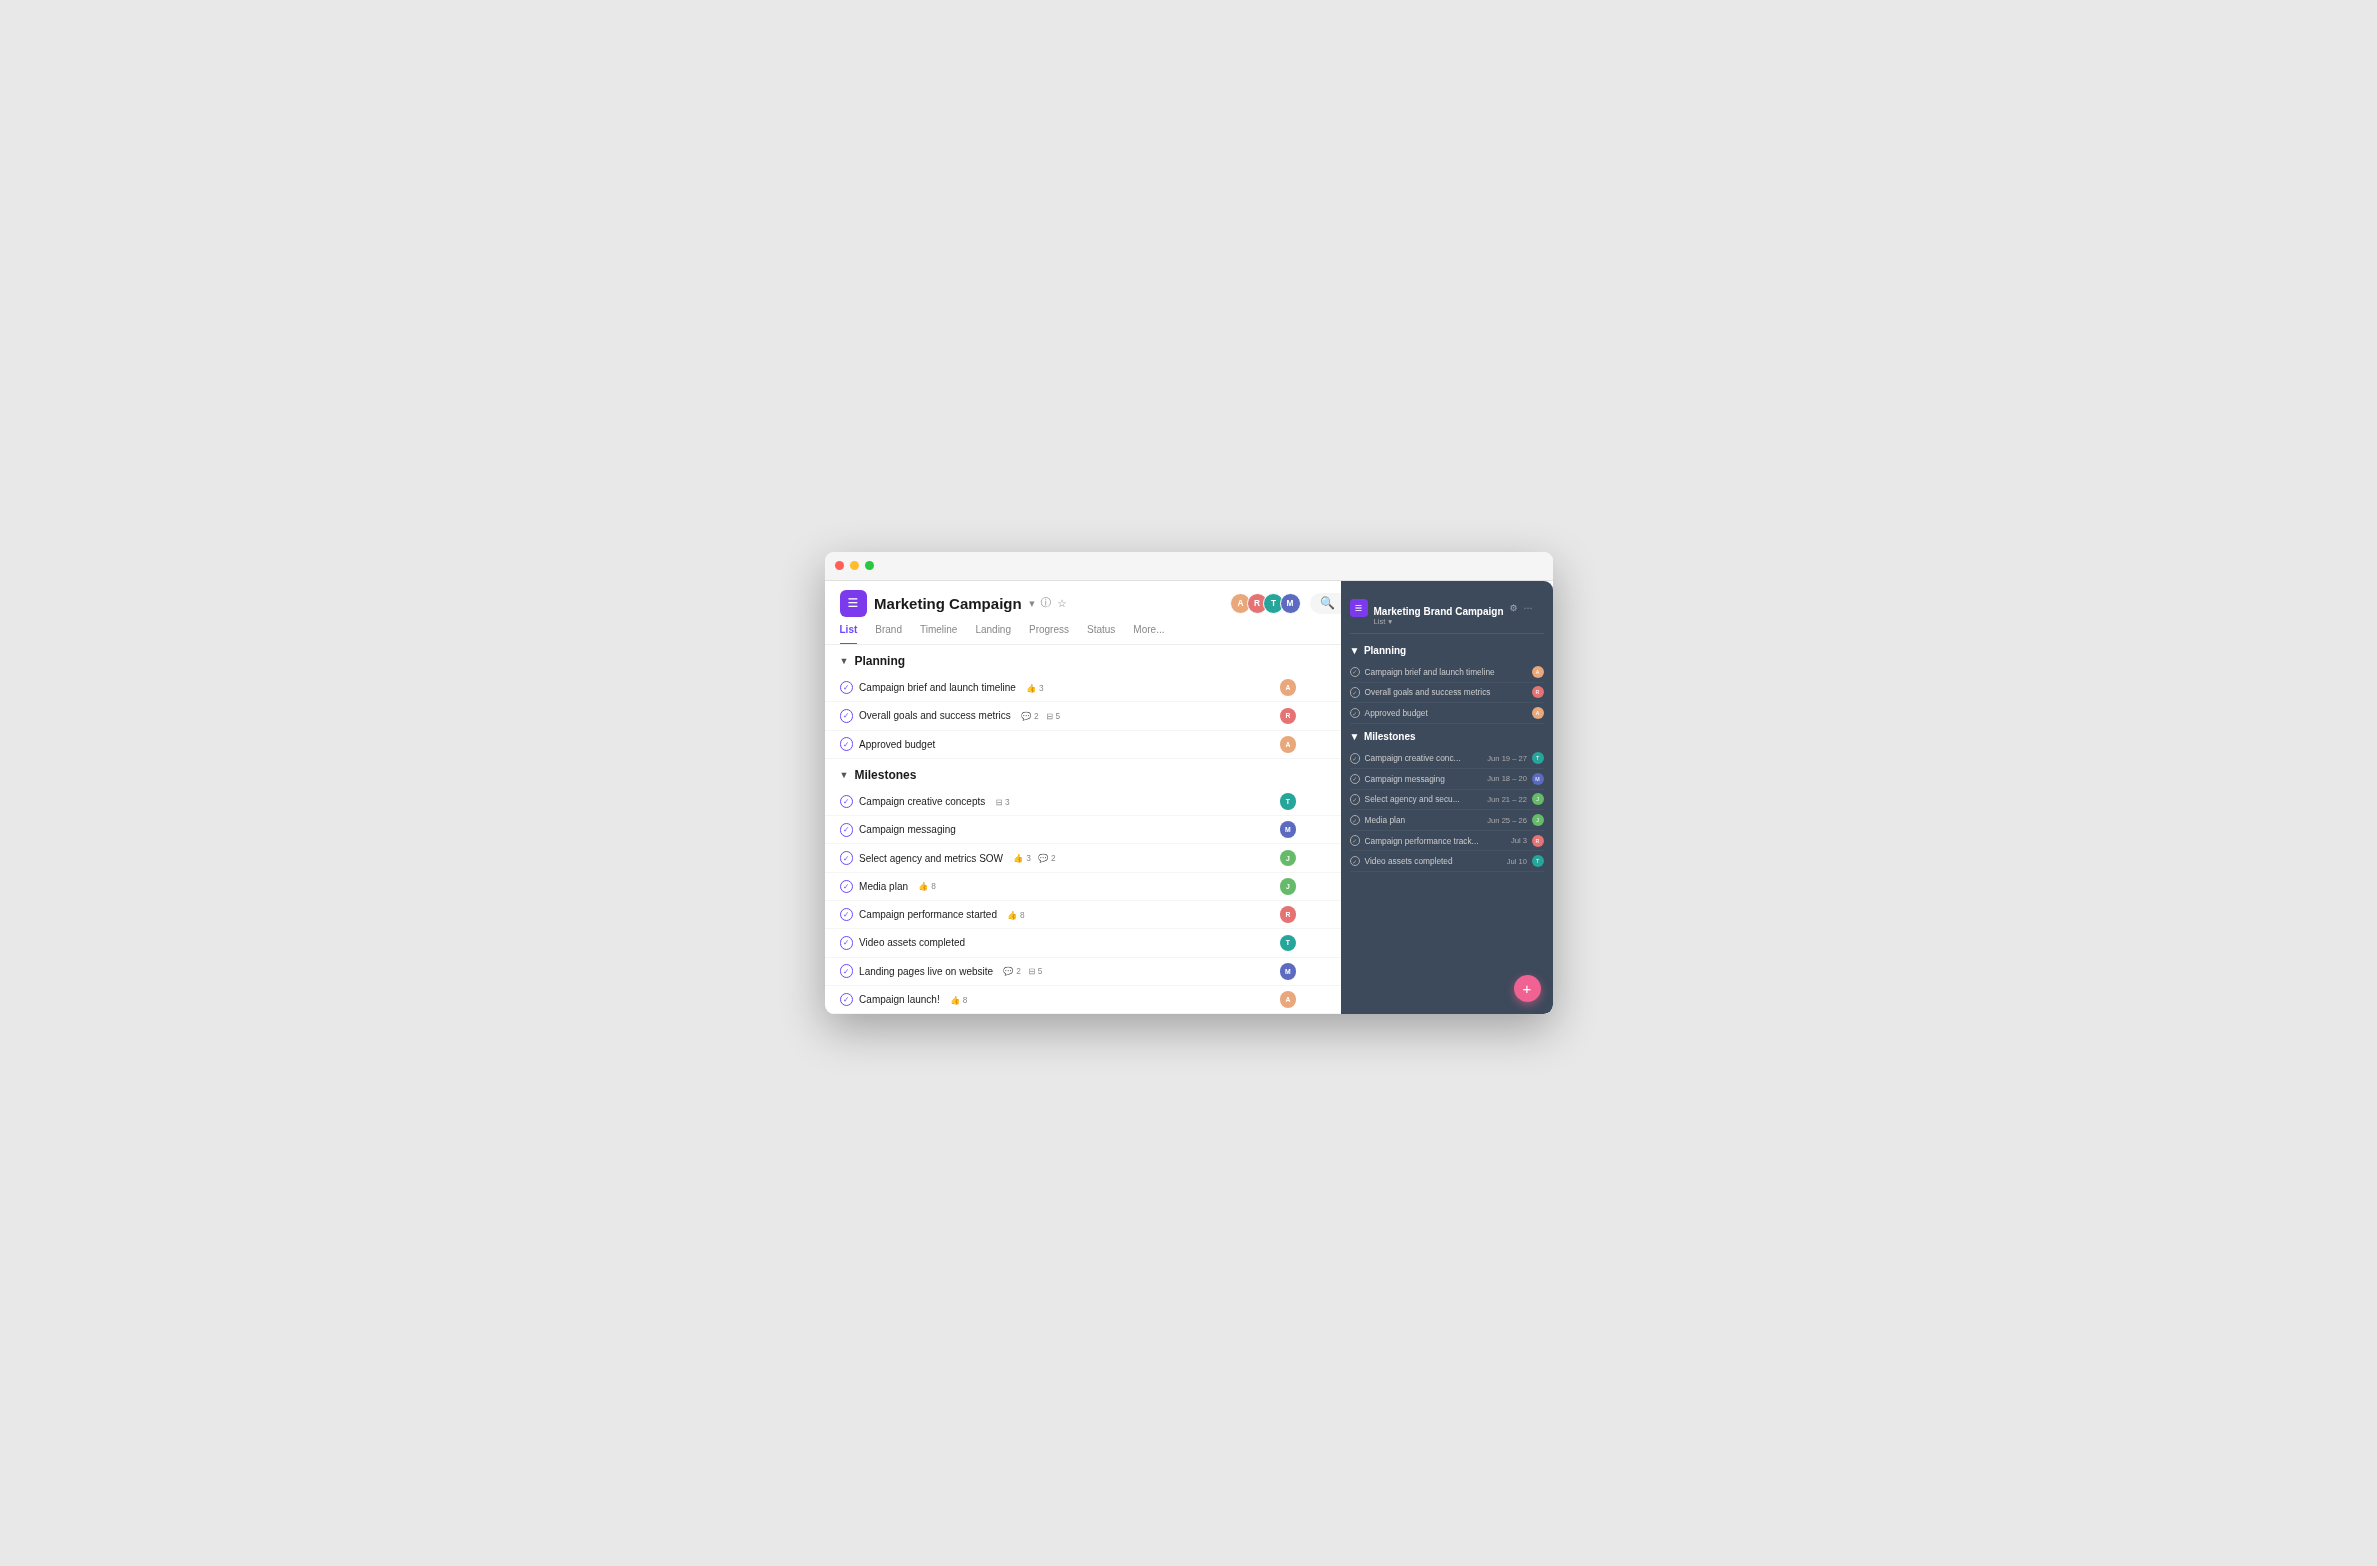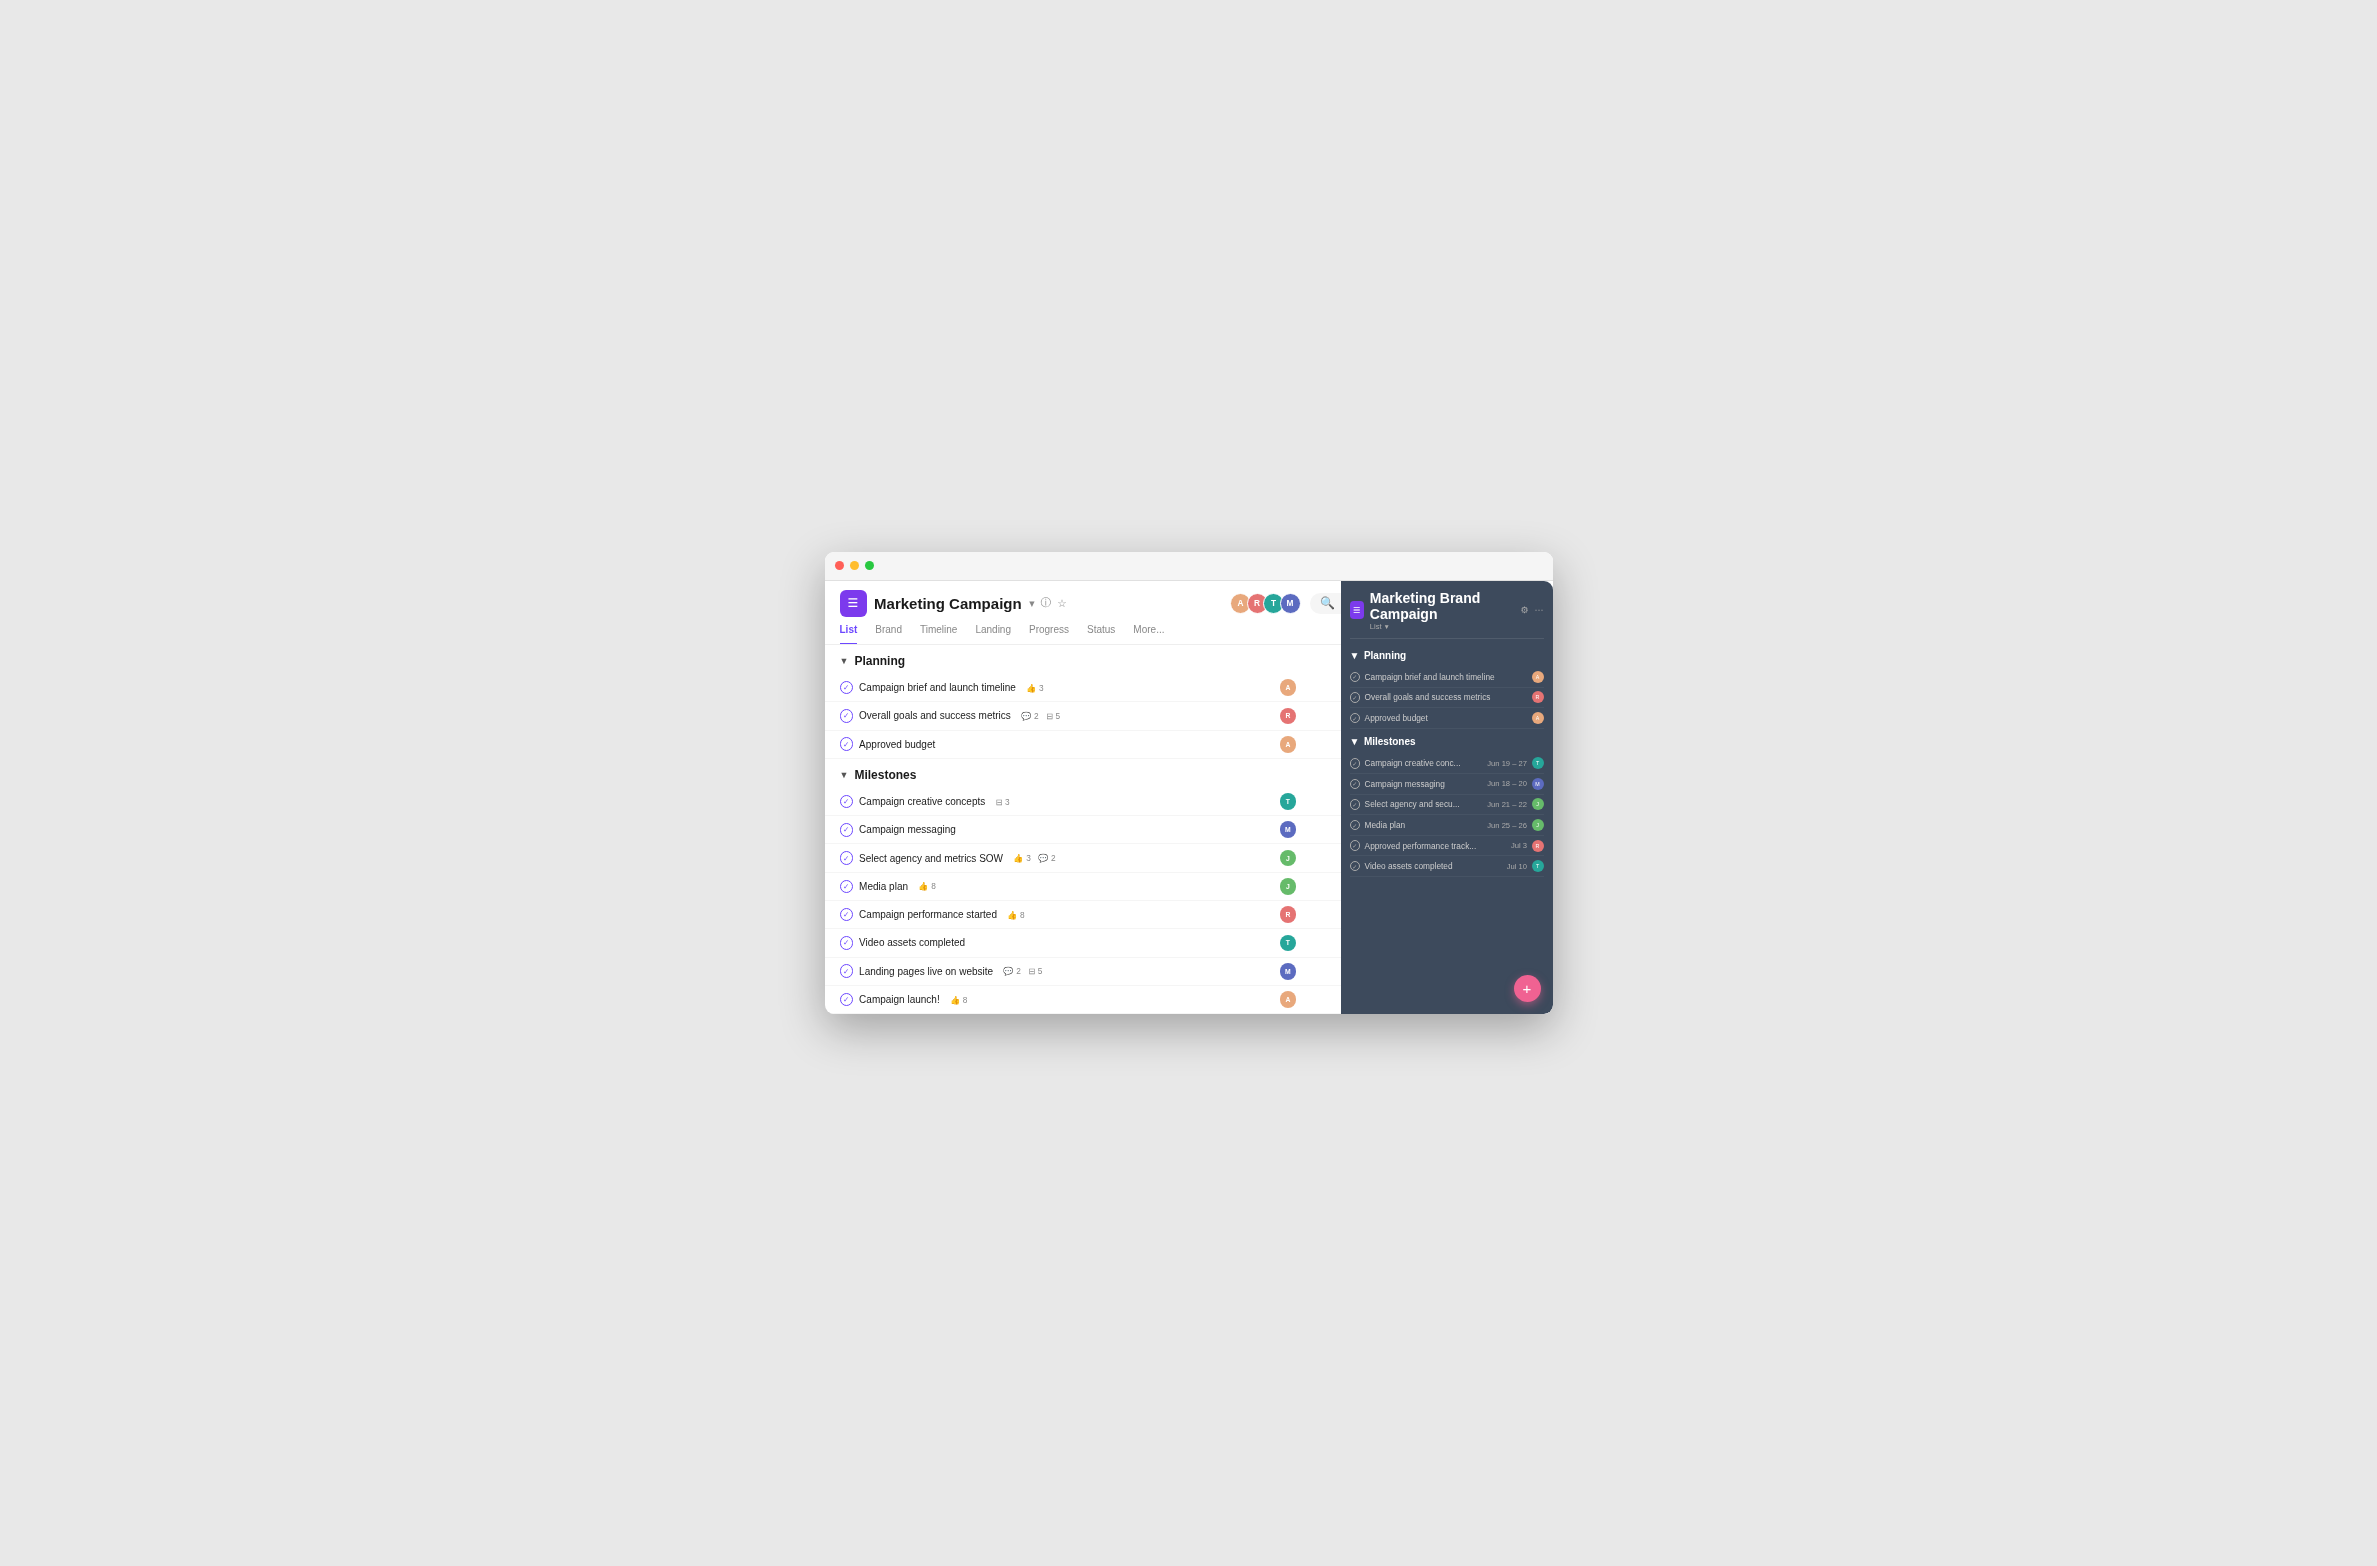--- a/index.html
+++ b/index.html
@@ -302,24 +302,25 @@
       height: 18px;
       background: #7c3aed;
       border-radius: 3.8px;
       display: flex;
       align-items: center;
       justify-content: center;
       font-size: 8.3px;
       color: white;
     }
     .side-panel-title {
-      font-size: 14px;
+      font-size: 10px;
       font-weight: 700;
       color: #fff;
       flex: 1;
+      margin-top: 16px;
     }
     .side-panel-actions {
       display: flex;
       gap: 6px;
       color: #aaa;
     }
     .side-section-title {
       font-size: 10px;
       font-weight: 700;
       color: #fff;
@@ -674,21 +675,21 @@
       <div class="side-avatar" style="background:#66bb6a;">J</div>
     </div>
     <div class="side-task-row">
       <div class="side-check">✓</div>
       <span class="side-task-name">Media plan</span>
       <span class="side-date">Jun 25 – 26</span>
       <div class="side-avatar" style="background:#66bb6a;">J</div>
     </div>
     <div class="side-task-row">
       <div class="side-check">✓</div>
-      <span class="side-task-name">Approved performance track...</span>
+      <span class="side-task-name">Campaign performance track...</span>
       <span class="side-date">Jul 3</span>
       <div class="side-avatar" style="background:#e57373;">R</div>
     </div>
     <div class="side-task-row">
       <div class="side-check">✓</div>
       <span class="side-task-name">Video assets completed</span>
       <span class="side-date">Jul 10</span>
       <div class="side-avatar" style="background:#26a69a;">T</div>
     </div>
 

